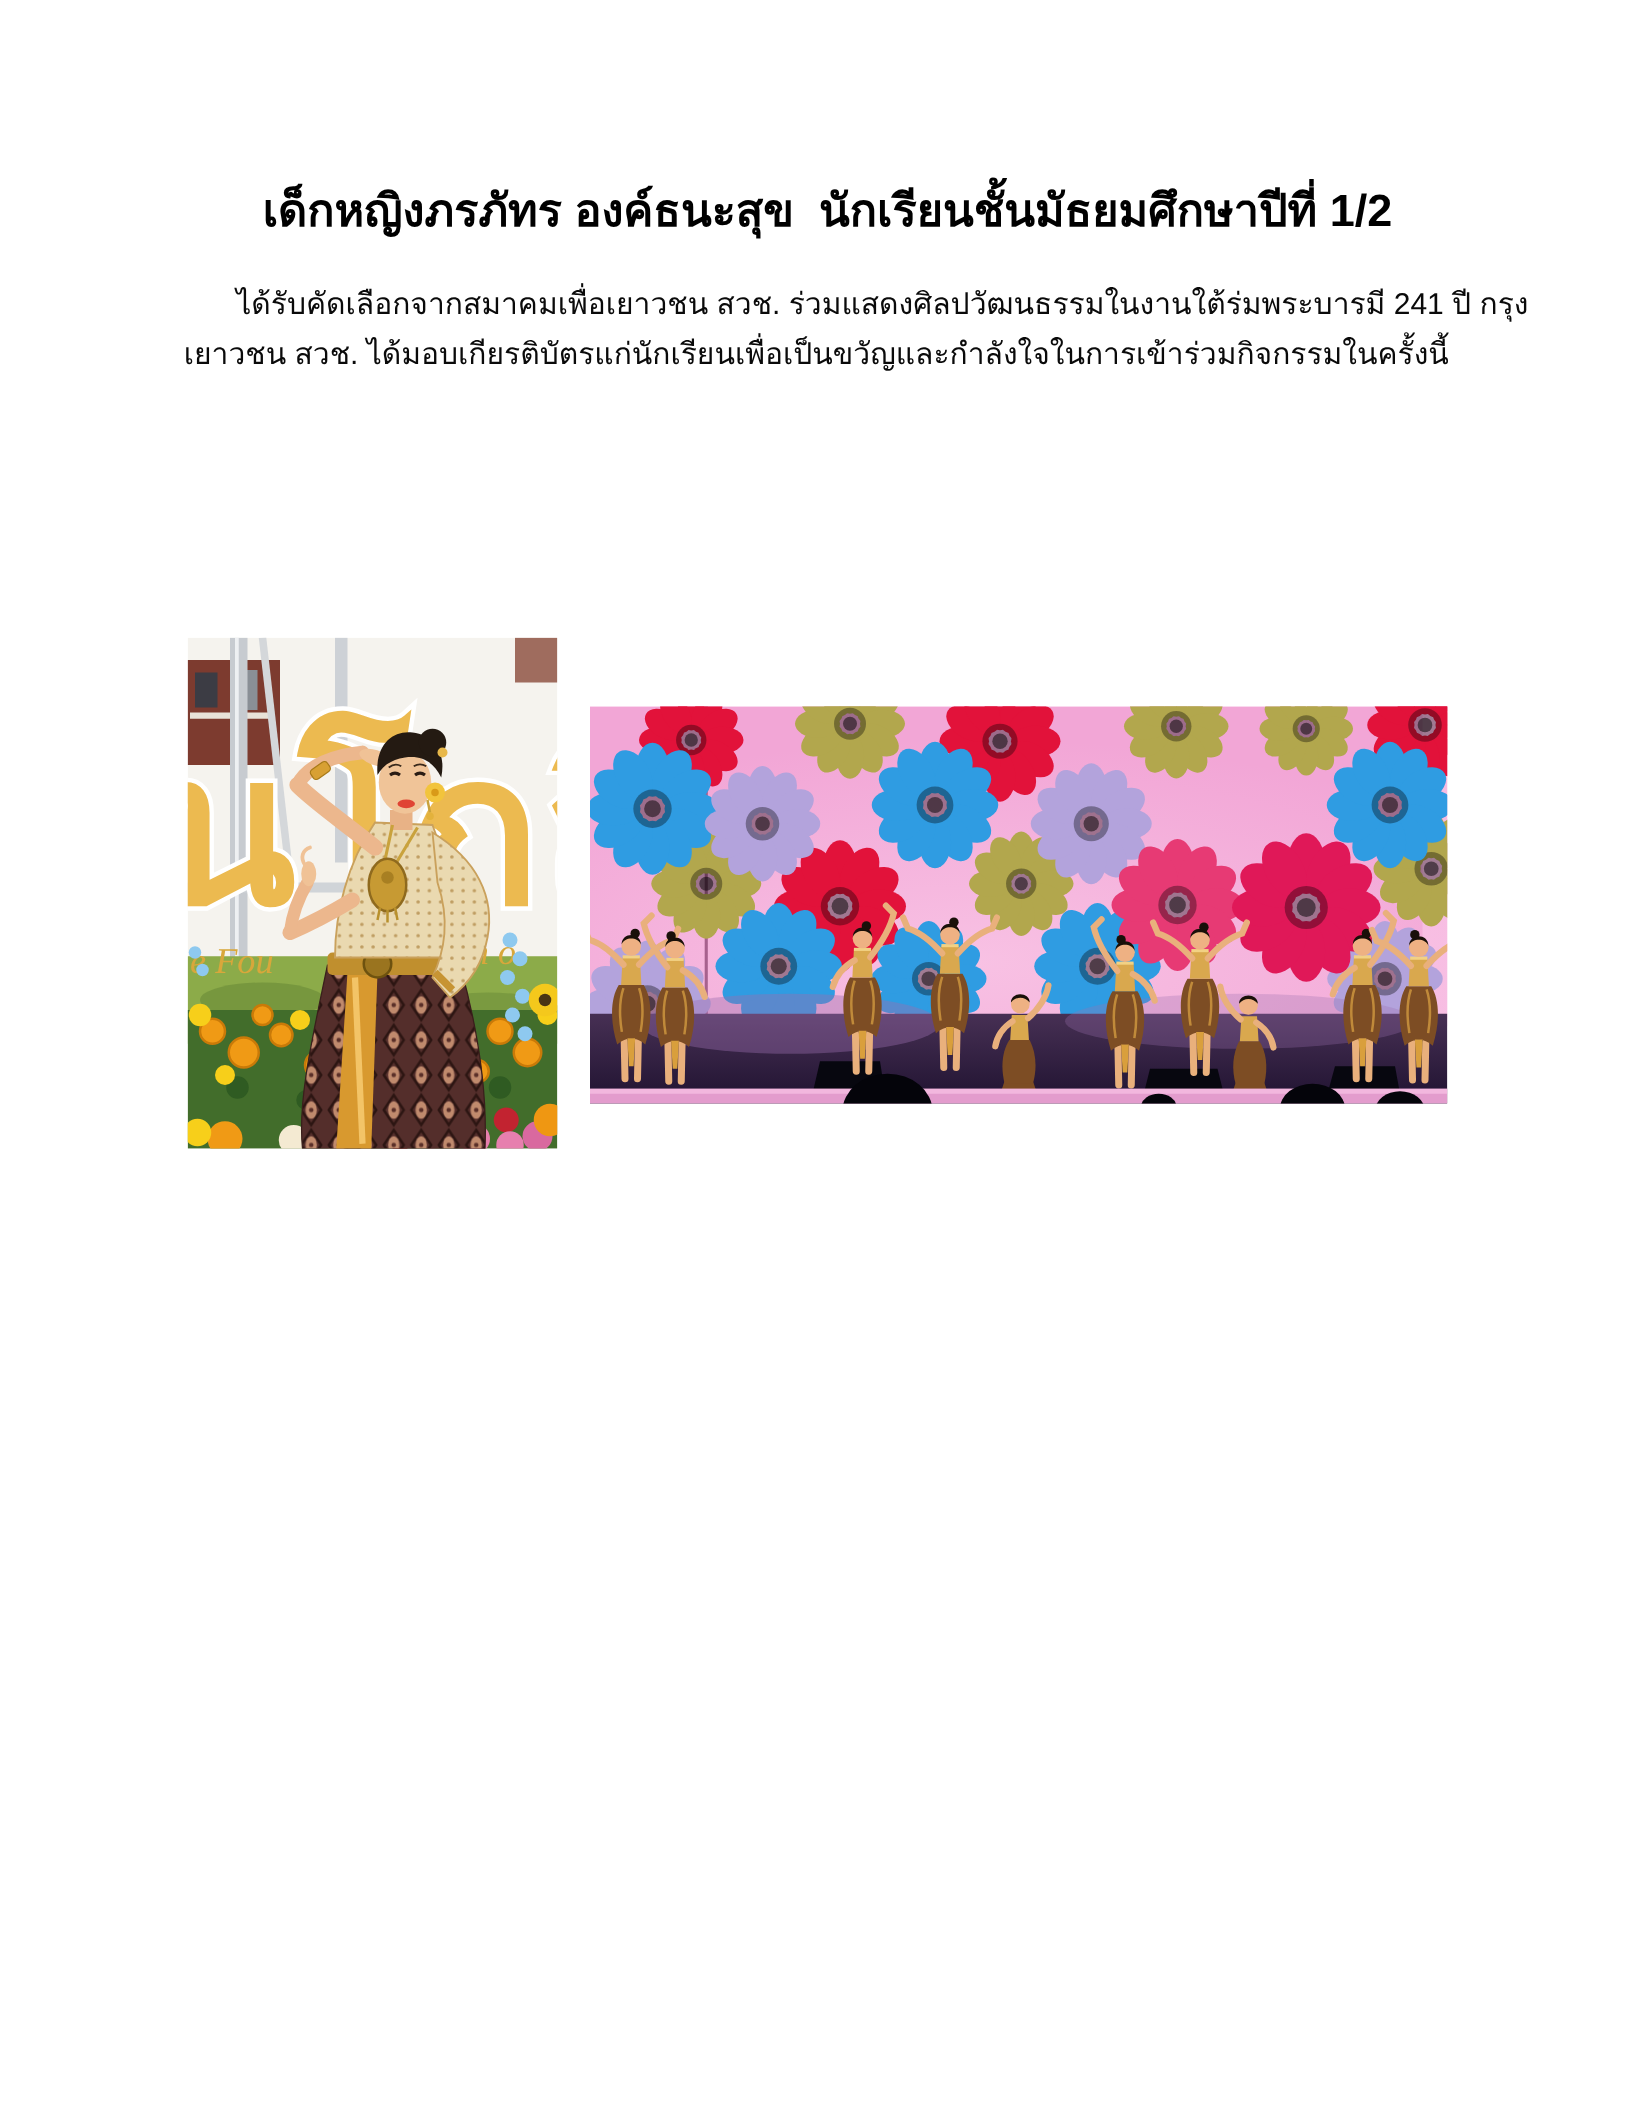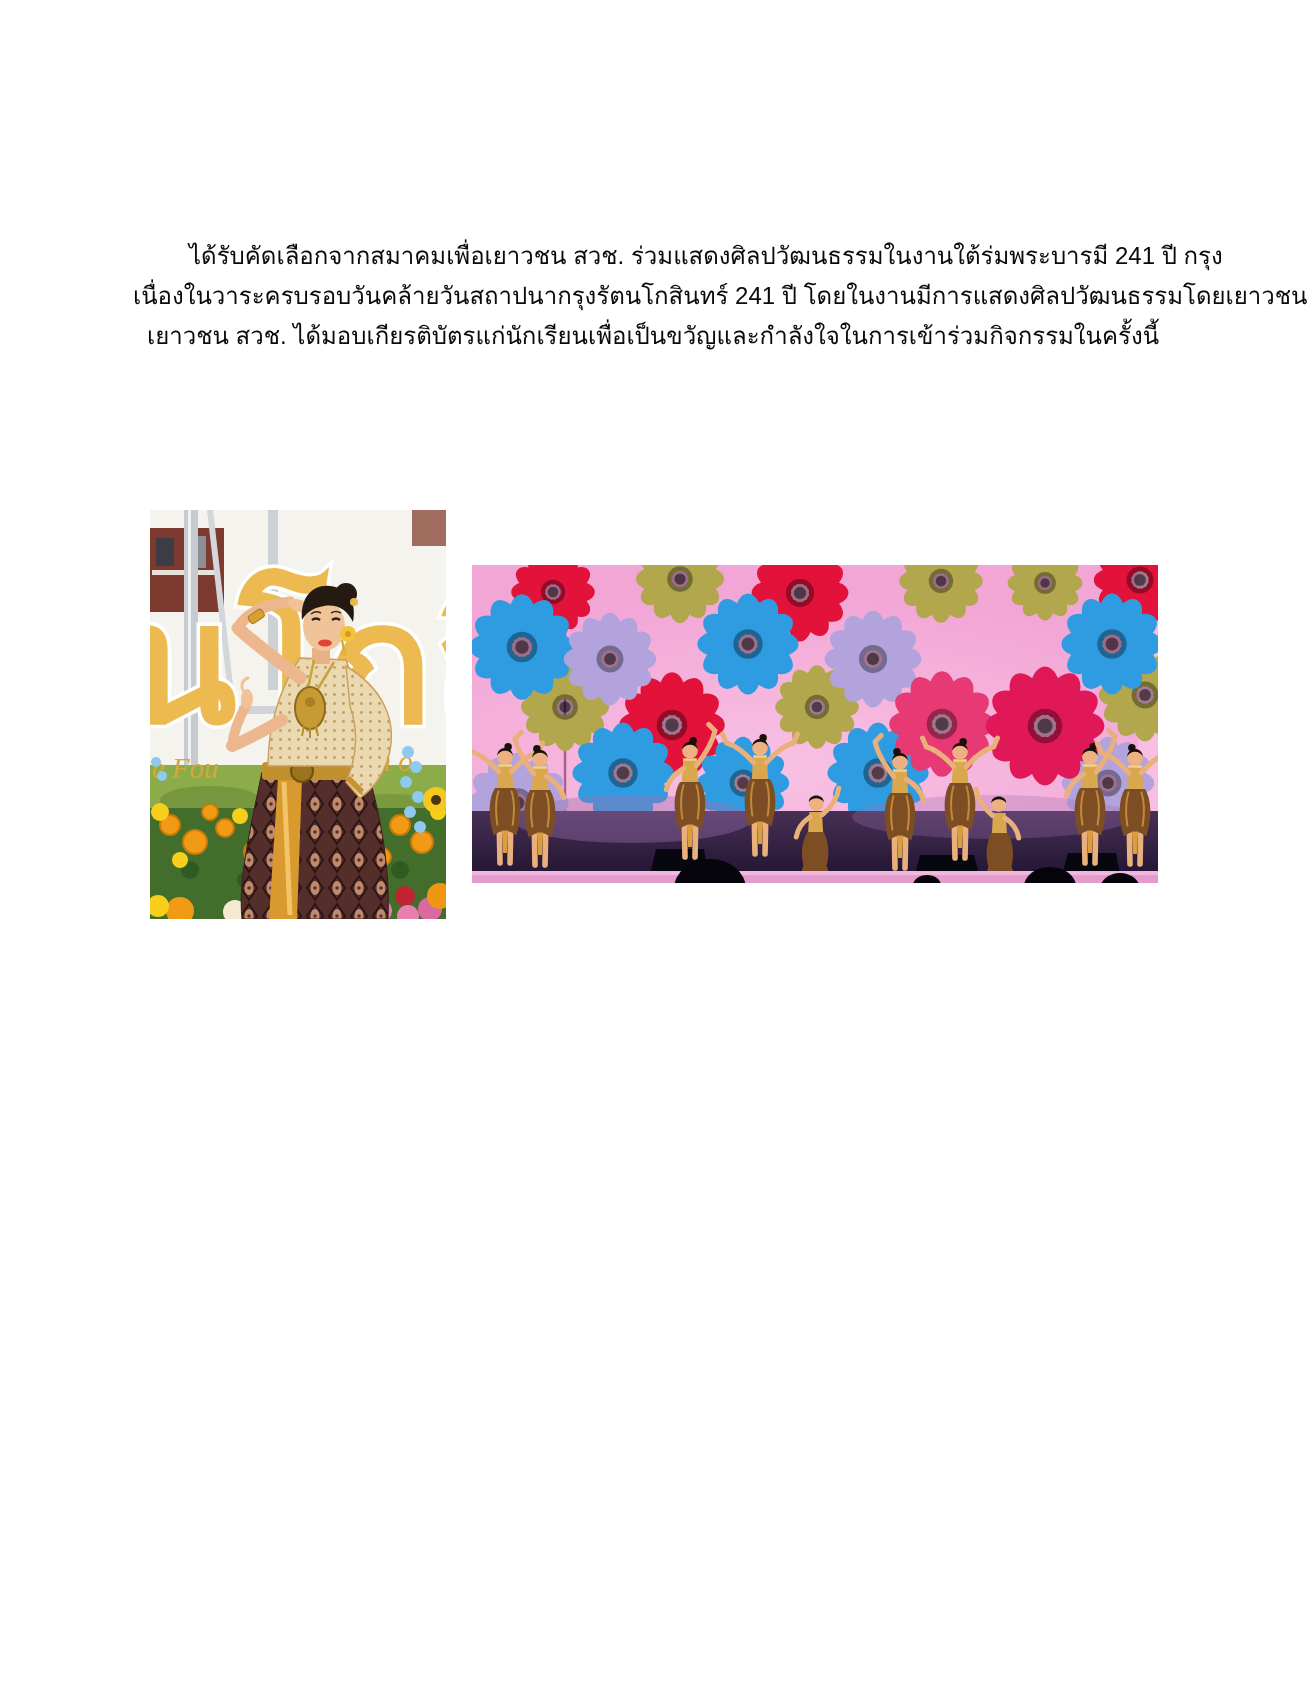--- a/index.html
+++ b/index.html
@@ -17,21 +17,21 @@
     left:133px; top:140px; width:1058px;
     margin:0;
     font-size:36px;
     font-weight:bold;
     text-align:center;
     white-space:pre-wrap;
     color:#000;
   }
   .paragraph{
     position:absolute;
-    left:133px; top:236px; width:1058px;
+    left:133px; top:224px; width:1058px;
     font-size:24px;
     color:#0a0a0a;
   }
   .pline{
     height:40px;
     line-height:40px;
     white-space:nowrap;
     text-align:justify;
     text-align-last:justify;
   }
@@ -44,24 +44,24 @@
   }
   .photo svg{ display:block; width:100%; height:100%; }
   .photo-portrait{ left:150px; top:510px; width:296px; height:409px; }
   .photo-stage{ left:472px; top:565px; width:686px; height:318px; }
 </style>
 </head>
 <body>
 
 <div class="page">
 
+  <h1 class="title">เด็กหญิงภรภัทร องค์ธนะสุข  นักเรียนชั้นมัธยมศึกษาปีที่ 1/2</h1>
 
   <div class="paragraph">
     <div class="pline first">ได้รับคัดเลือกจากสมาคมเพื่อเยาวชน สวช. ร่วมแสดงศิลปวัฒนธรรมในงานใต้ร่มพระบารมี 241 ปี กรุง</div>
-    <div class="pline">เนื่องในวาระครบรอบวันคล้ายวันสถาปนากรุงรัตนโกสินทร์ 241 ปี โดยในงานมีการแสดงศิลปวัฒนธรรมโดยเยาวชน</div>
     <div class="pline last">เยาวชน สวช. ได้มอบเกียรติบัตรแก่นักเรียนเพื่อเป็นขวัญและกำลังใจในการเข้าร่วมกิจกรรมในครั้งนี้</div>
   </div>
 
   <figure class="photo photo-portrait">
     <svg viewBox="0 0 296 409" preserveAspectRatio="none">
       <defs>
         <pattern id="brocade" width="9" height="9" patternUnits="userSpaceOnUse">
           <rect width="9" height="9" fill="#ead9b0"></rect>
           <circle cx="4.5" cy="4.5" r="1.4" fill="#bf9d62"></circle>
         </pattern>

